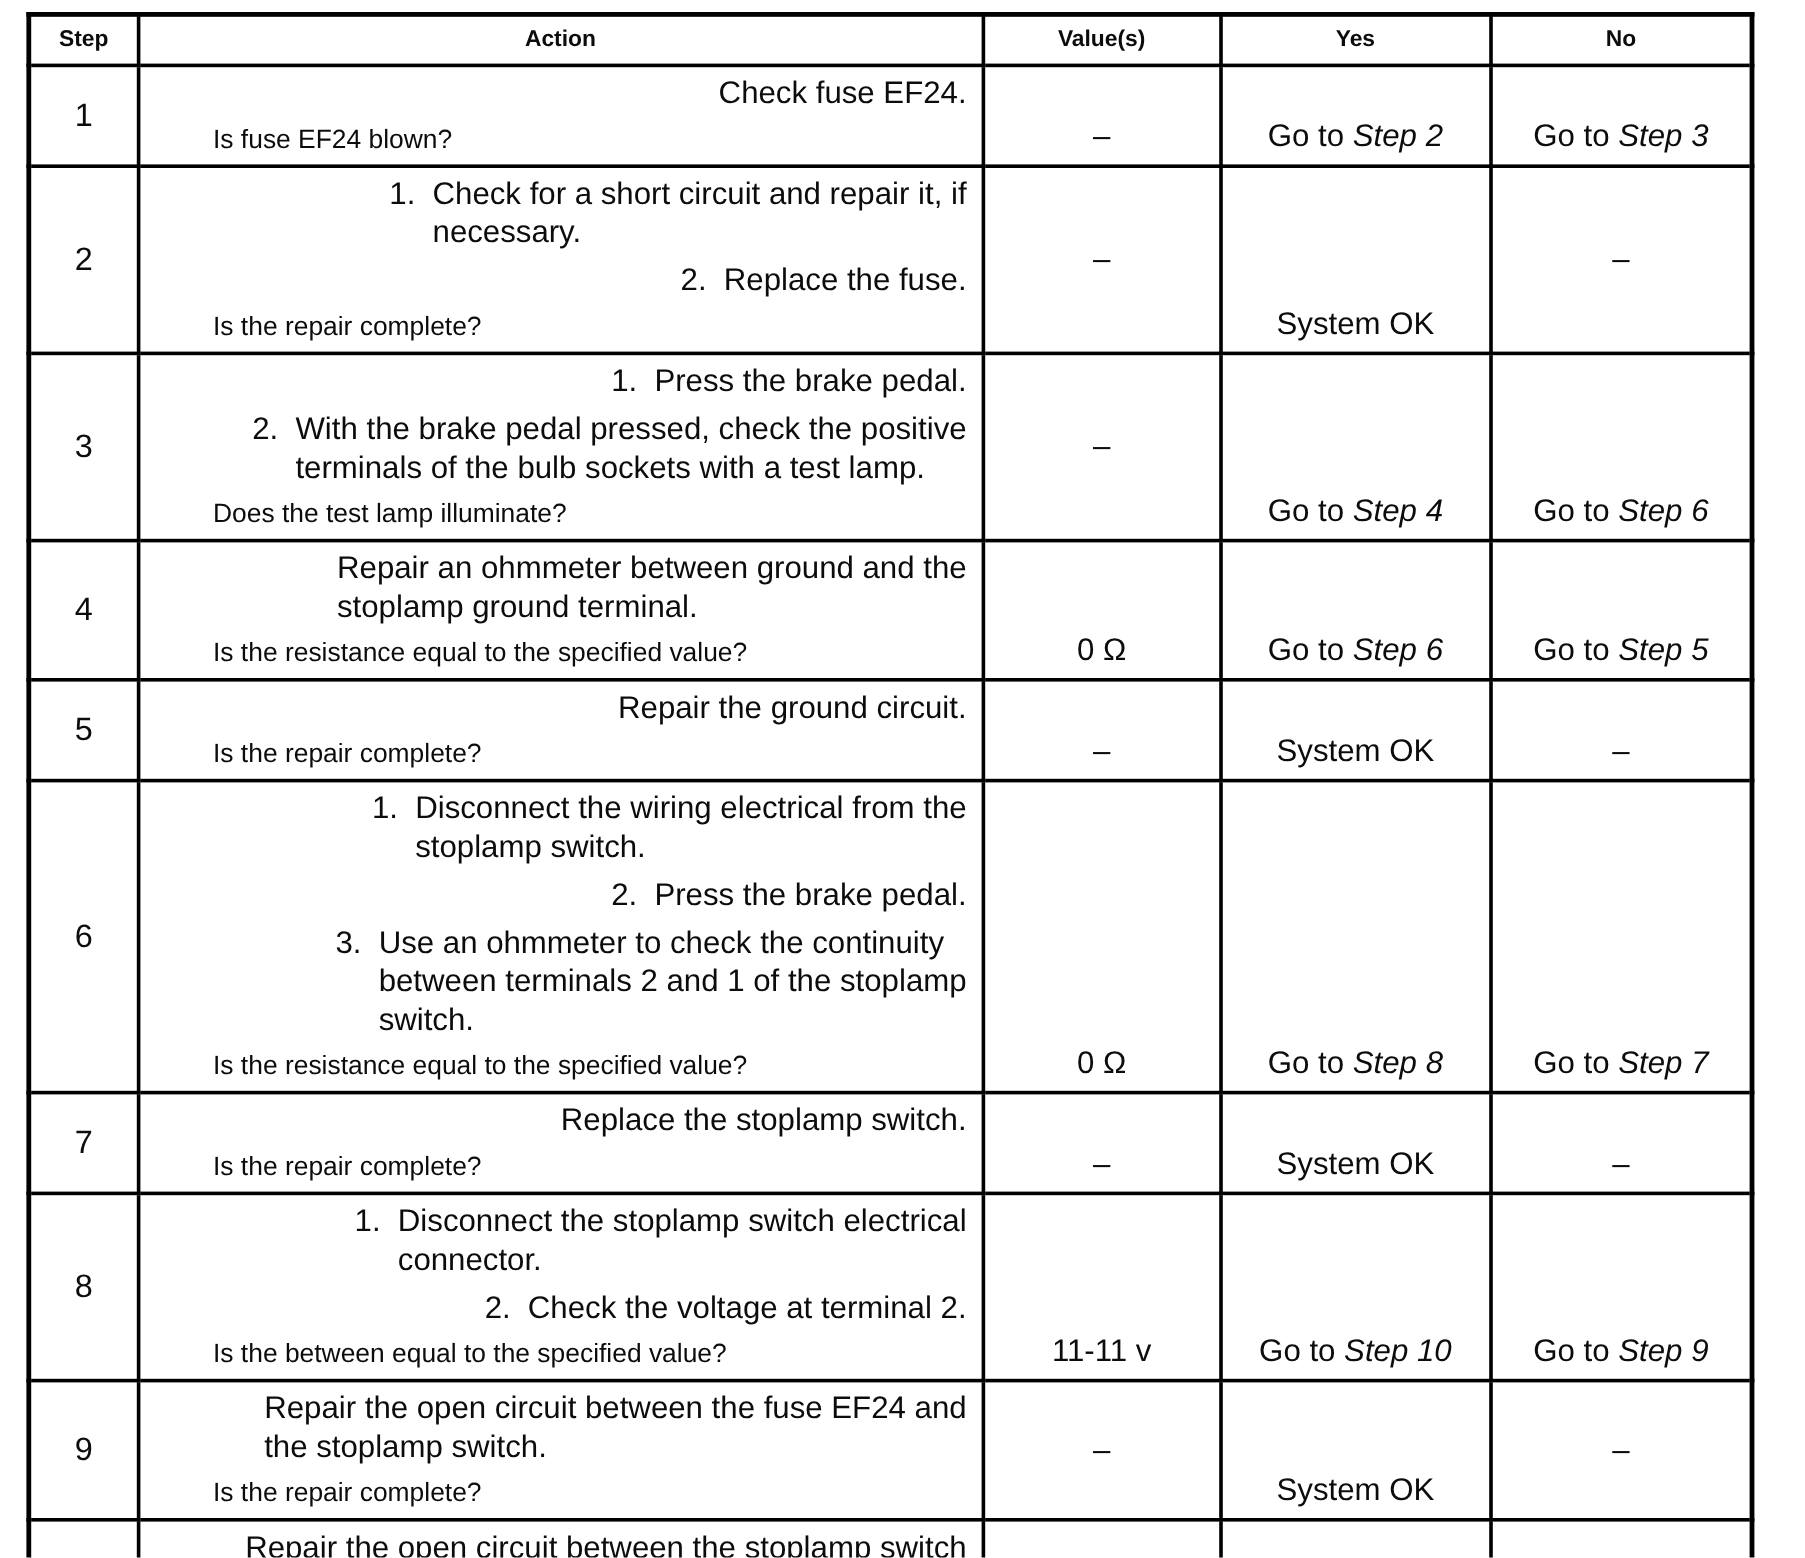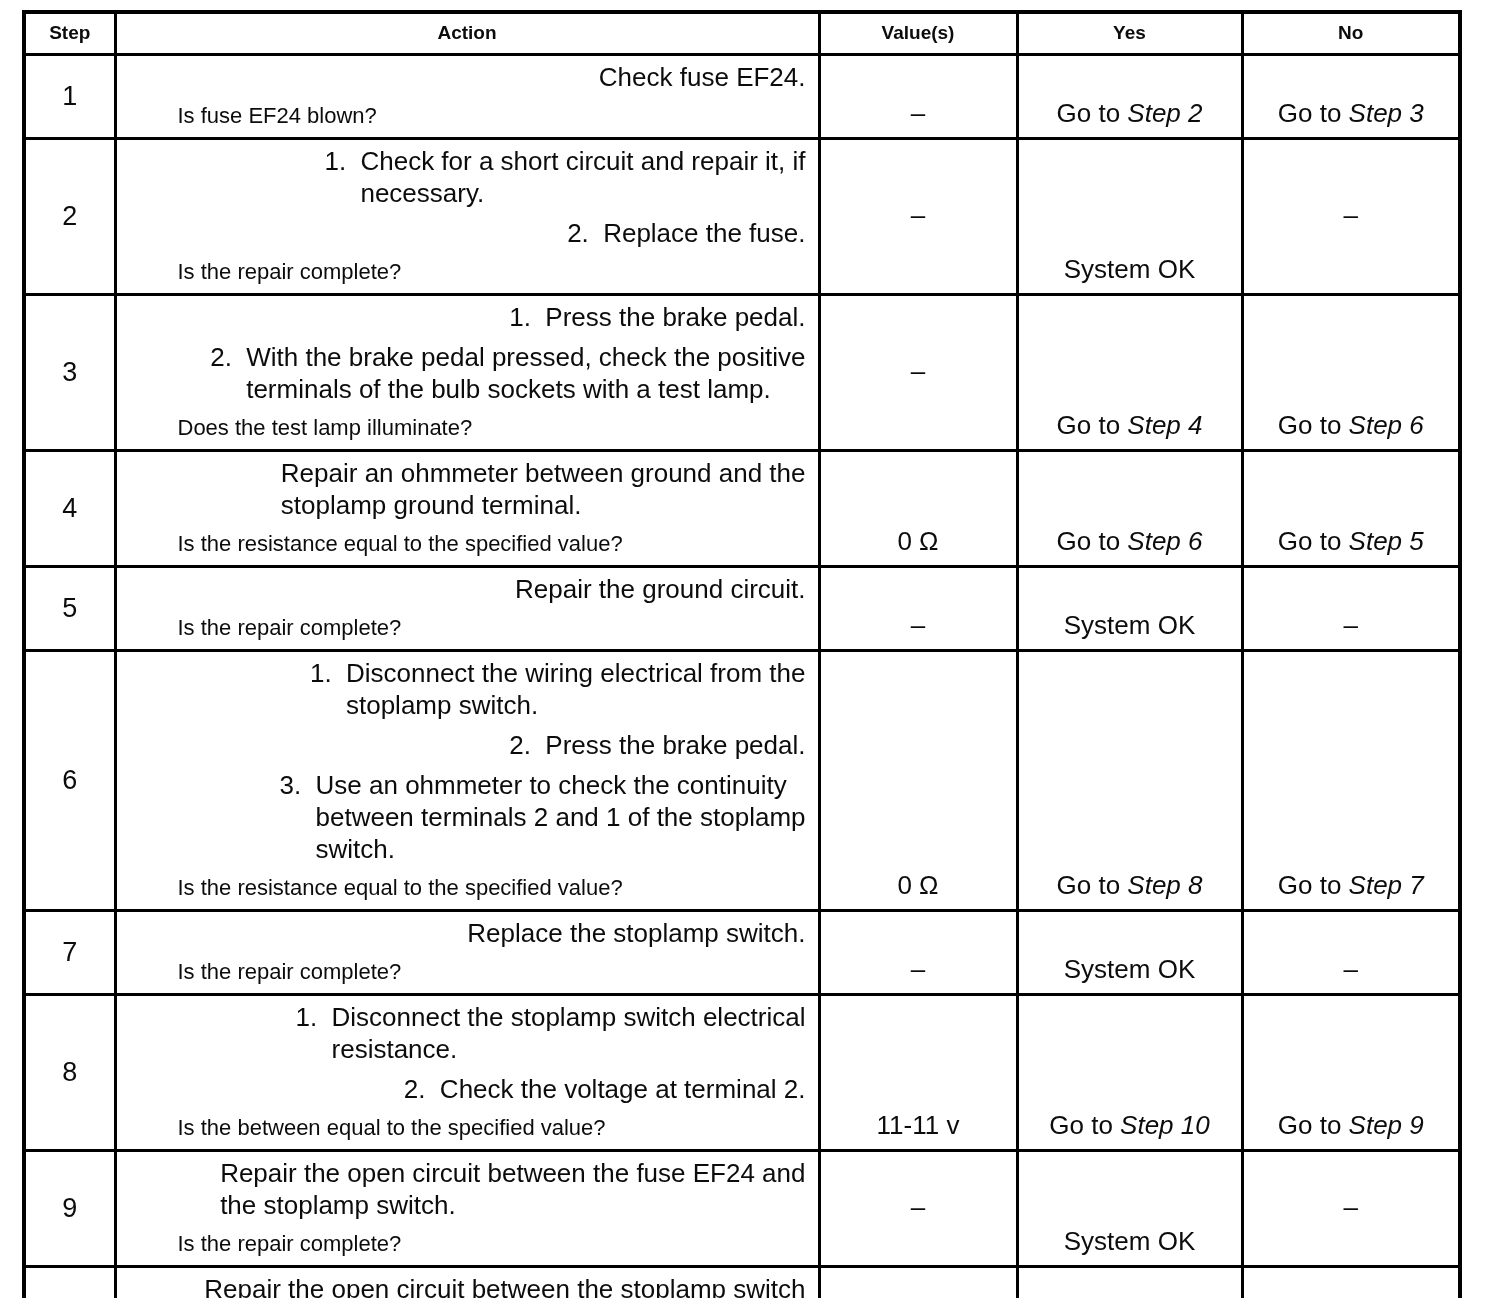--- a/index.html
+++ b/index.html
@@ -274,21 +274,21 @@
           </td>
         </tr>
         <tr>
           <td class="step-cell"><span>8</span></td>
           <td class="action-cell">
             <div class="items">
               <div class="item">
                 <span class="num">1.</span>
                 <div class="txt">
                   <div class="line">Disconnect the stoplamp switch electrical</div>
-                  <div class="line">resistance.</div>
+                  <div class="line">connector.</div>
                 </div>
               </div>
               <div class="item">
                 <span class="num">2.</span>
                 <div class="txt">
                   <div class="line">Check the voltage at terminal 2.</div>
                 </div>
               </div>
             </div>
             <div class="question">Is the between equal to the specified value?</div>

